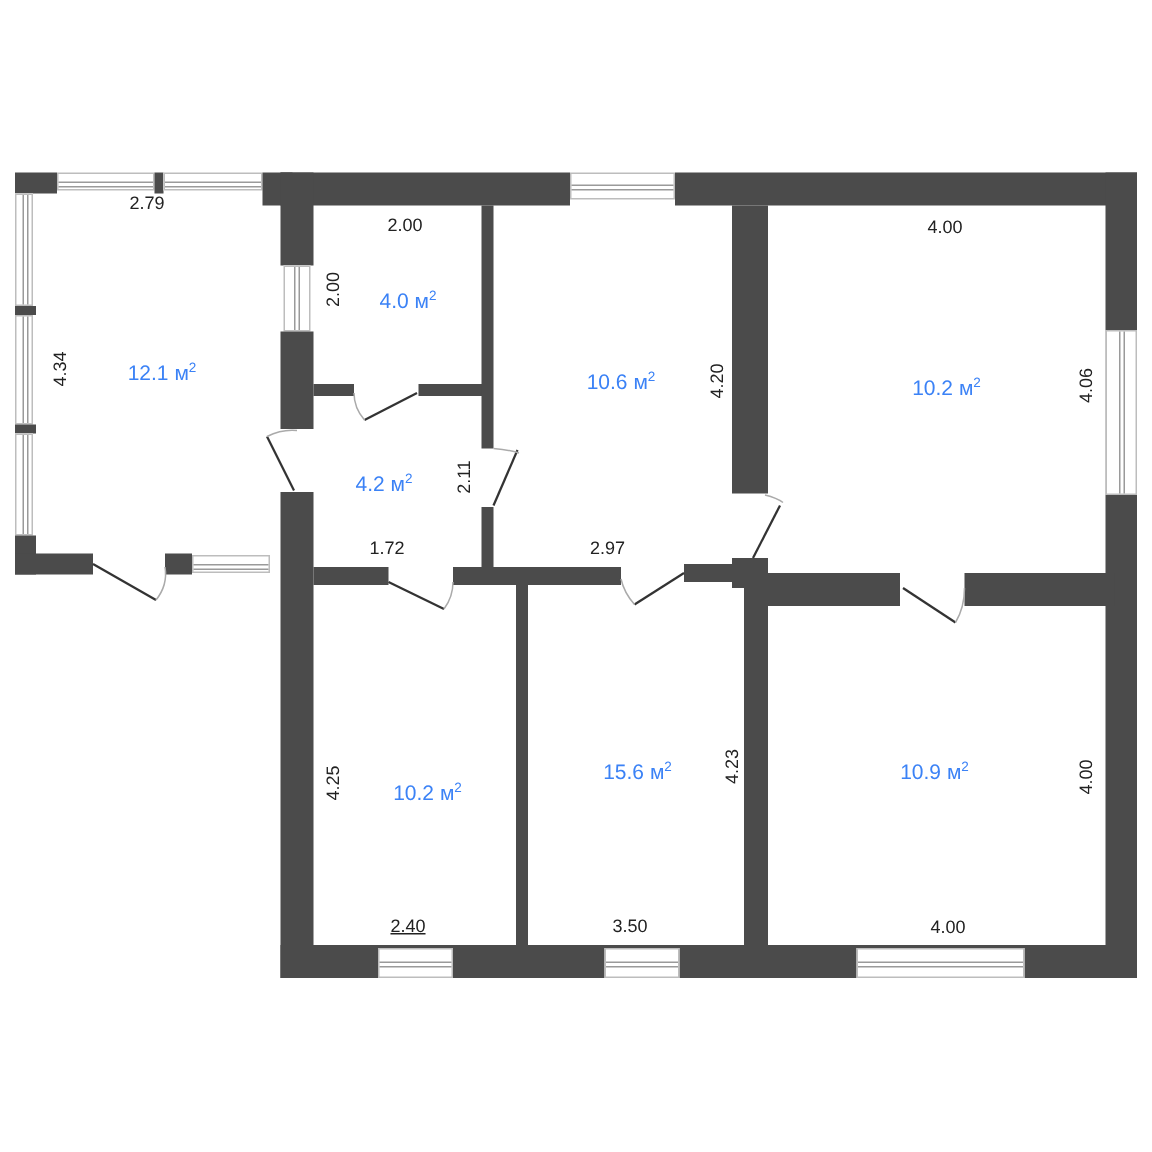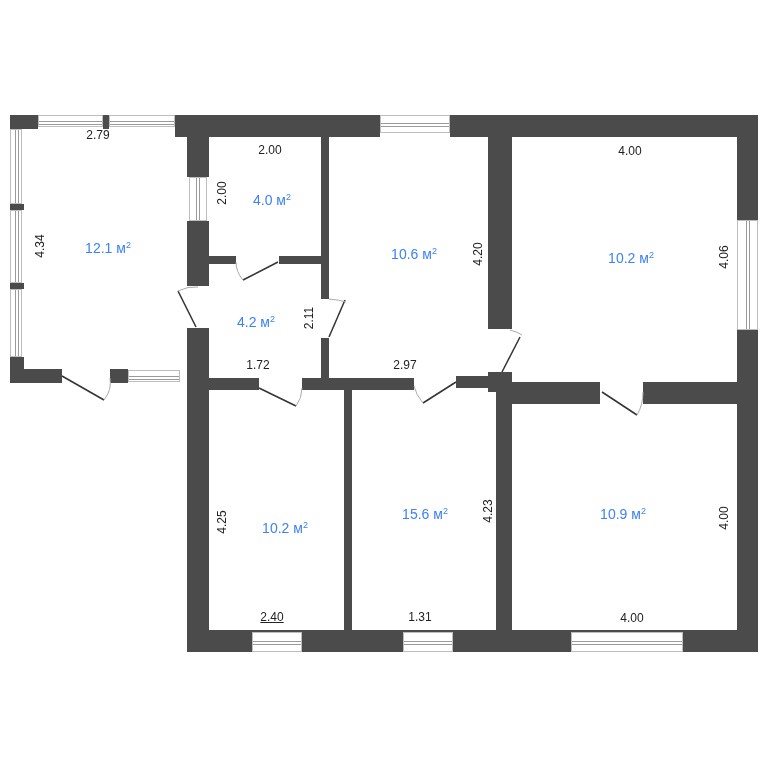--- a/index.html
+++ b/index.html
@@ -128,21 +128,21 @@
   <div class="area" style="left:631px;top:258px;">
     <span>10.2</span> <span>м</span><sup>2</sup>
   </div>
 
   <div class="lbl" style="left:272px;top:617px;text-decoration:underline;">2.40</div>
   <div class="lbl v" style="left:222px;top:522px;">4.25</div>
   <div class="area" style="left:285px;top:516px;margin-top:12px;">
     <span>10.2</span> <span>м</span><sup>2</sup>
   </div>
 
-  <div class="lbl" style="left:420px;top:617px;">1.31</div>
+  <div class="lbl" style="left:420px;top:617px;">3.50</div>
   <div class="lbl v" style="left:488px;top:511px;">4.23</div>
   <div class="area" style="left:425px;top:514px;">
     <span>15.6</span> <span>м</span><sup>2</sup>
   </div>
 
   <div class="lbl" style="left:632px;top:618px;">4.00</div>
   <div class="lbl v" style="left:724px;top:518px;">4.00</div>
   <div class="area" style="left:623px;top:514px;">
     <span>10.9</span> <span>м</span><sup>2</sup>
   </div>

